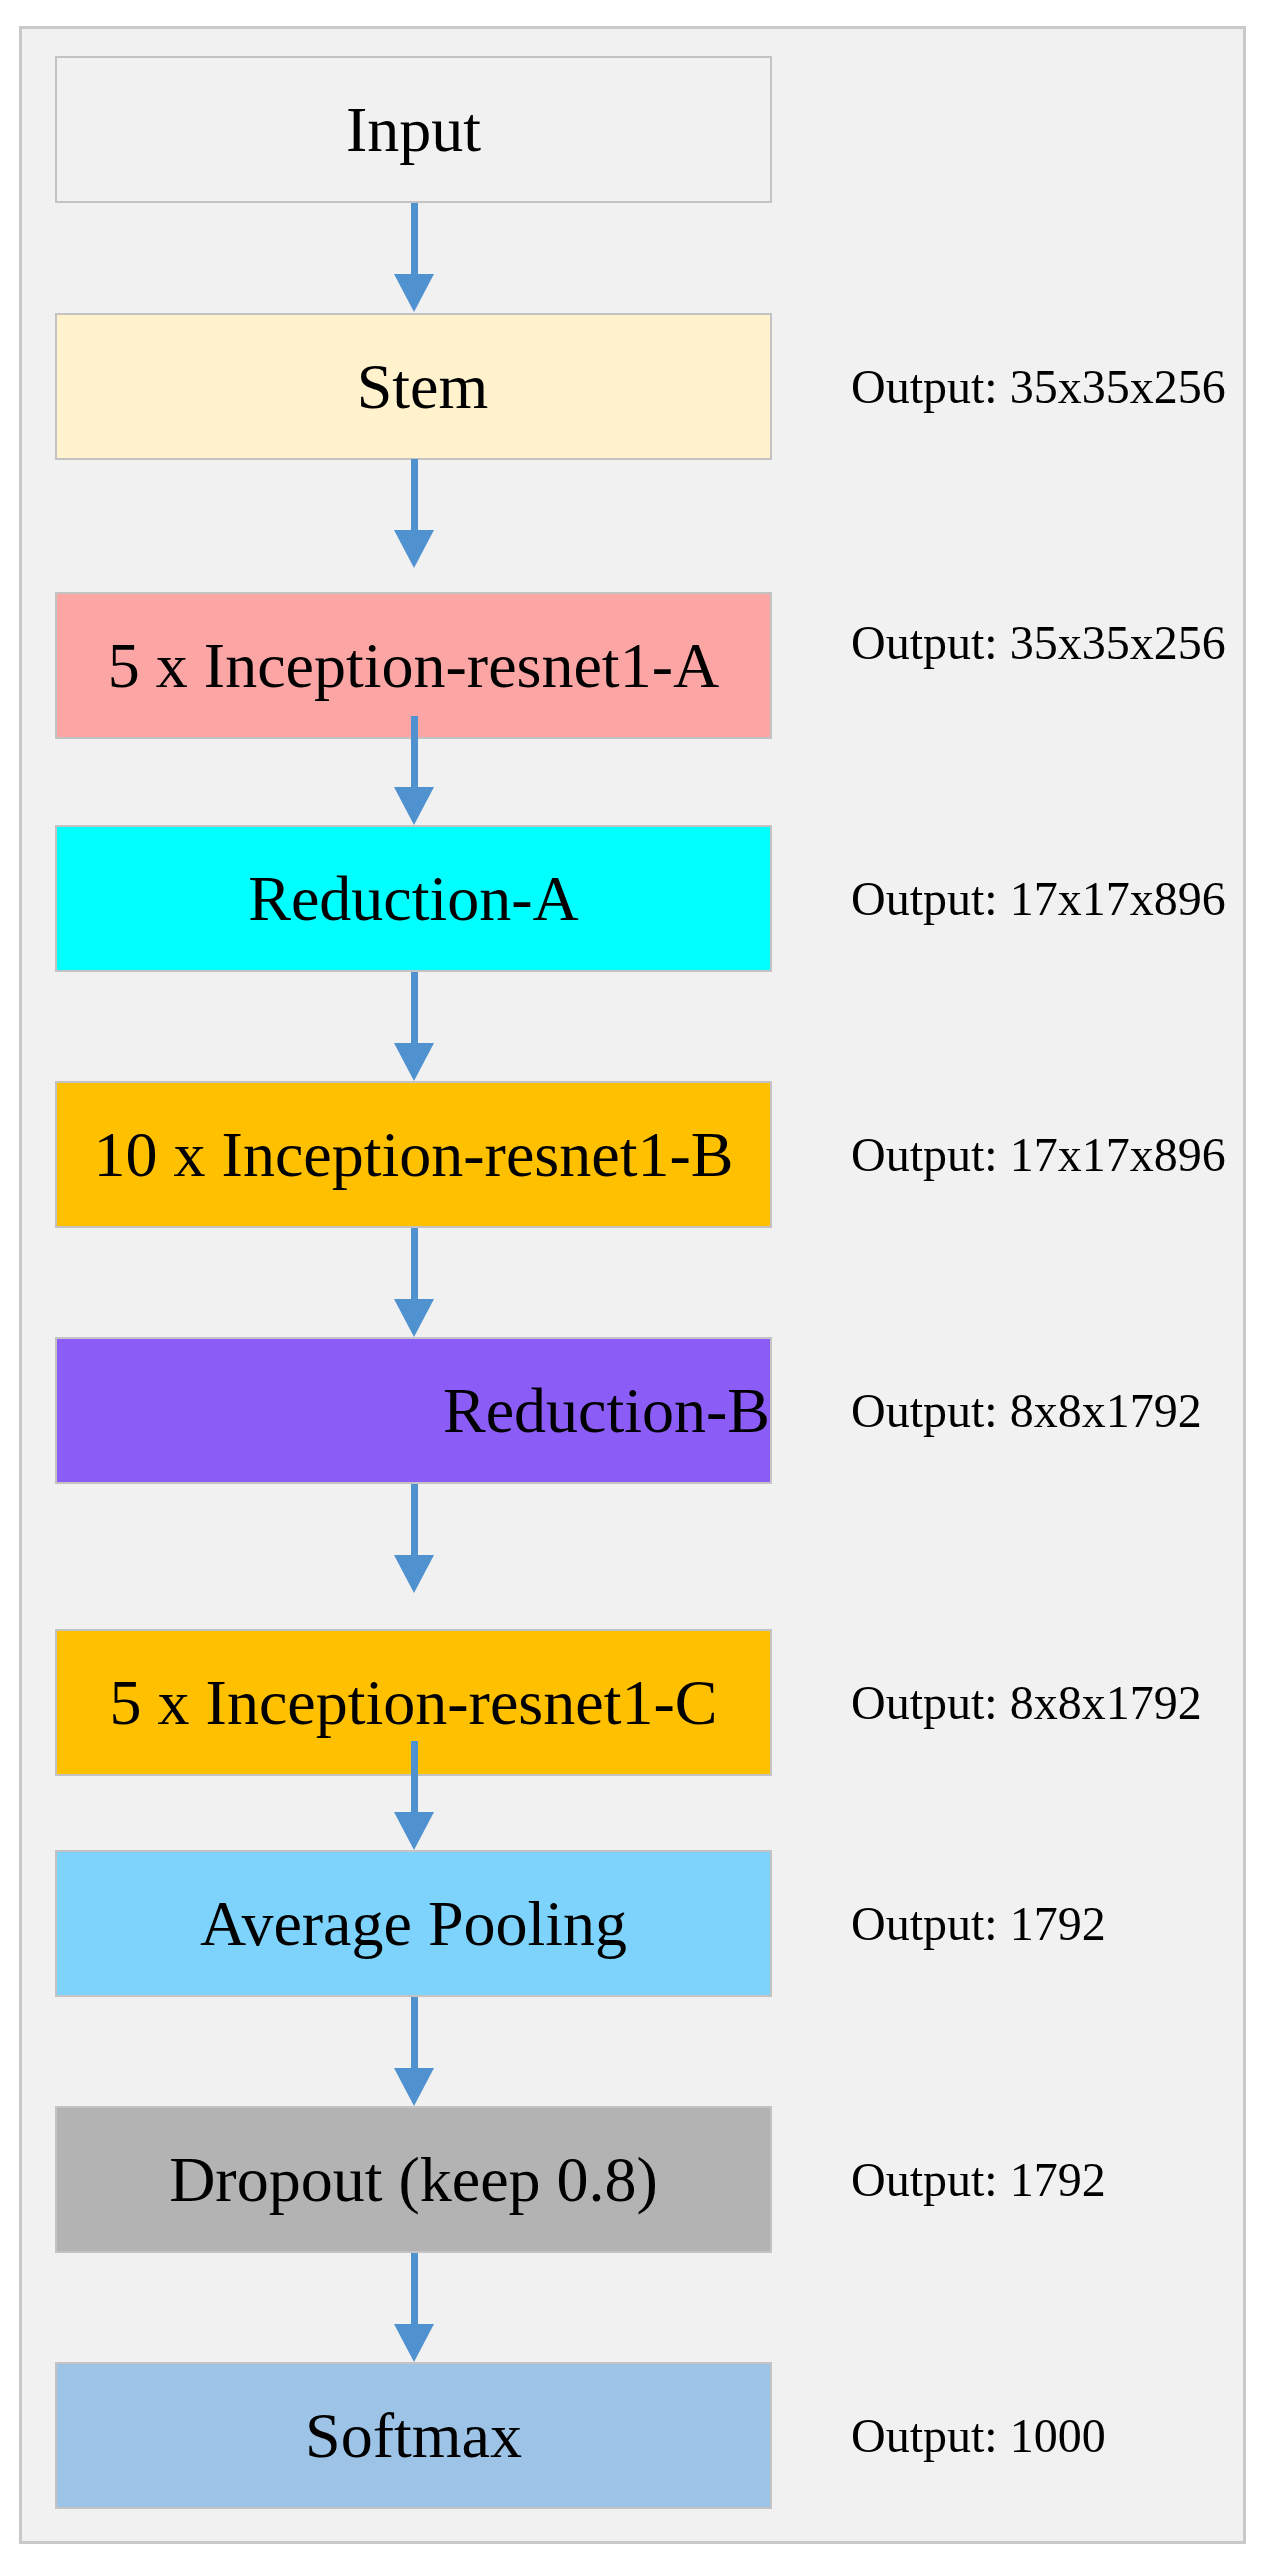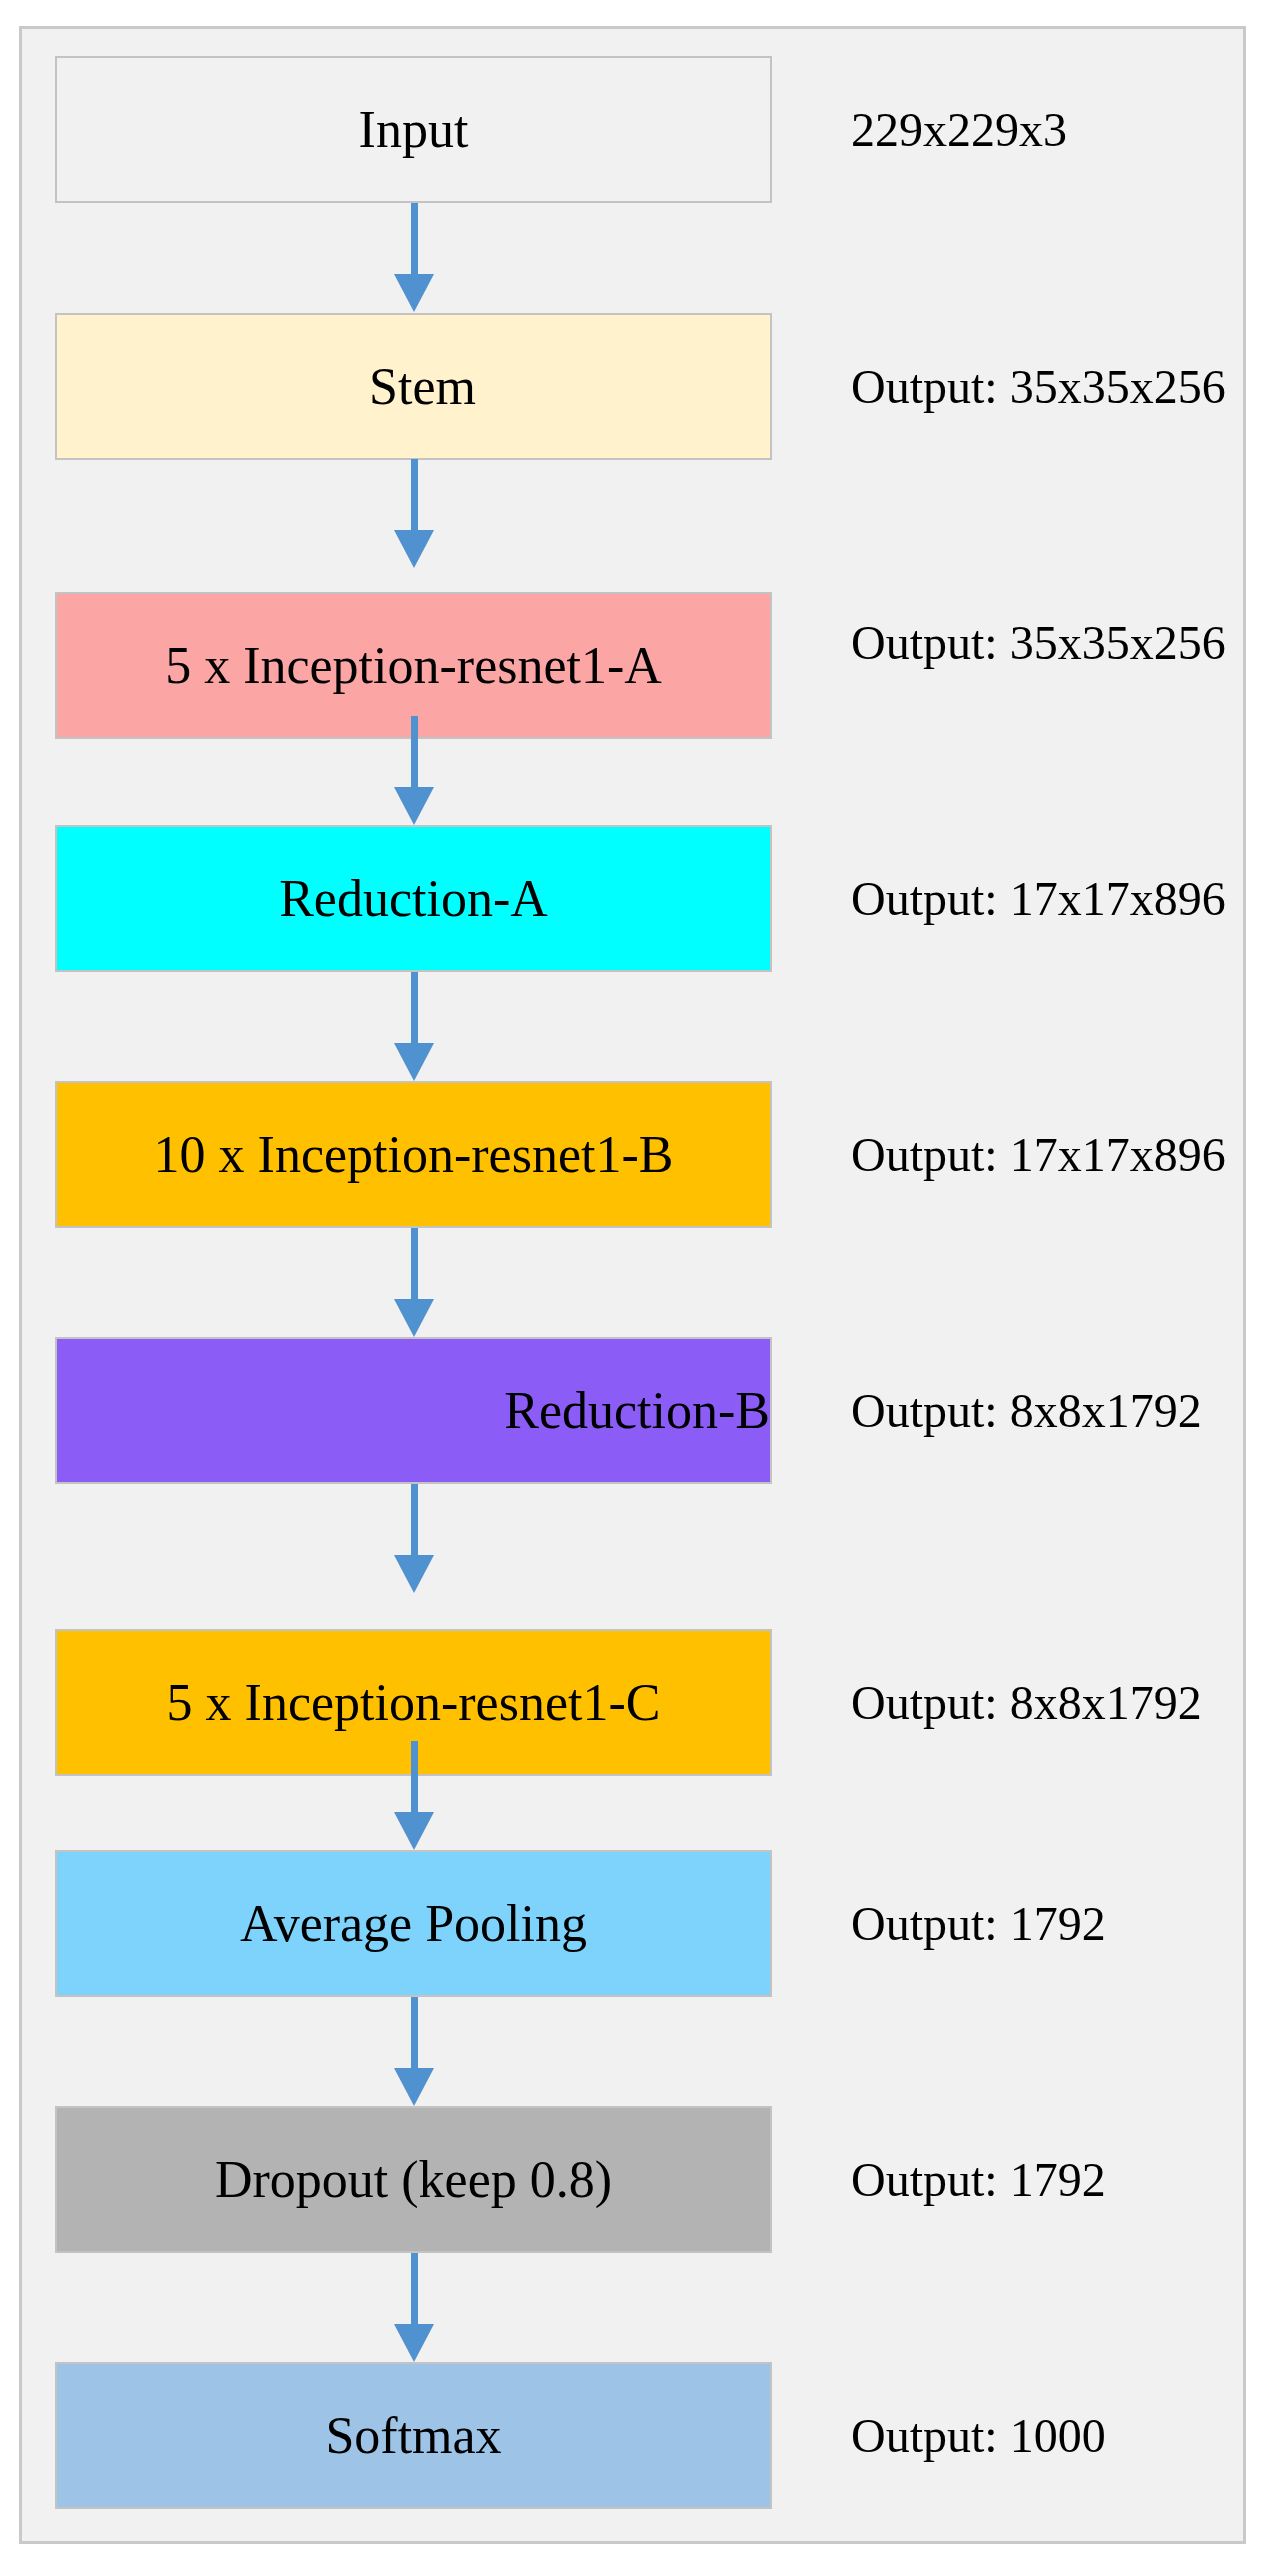--- a/index.html
+++ b/index.html
@@ -37,21 +37,21 @@
     top: 0;
     width: 717px;
     height: 147px;
     box-sizing: border-box;
     border: 2.6px solid #C3C3C3;
     display: flex;
     align-items: center;
     justify-content: center;
   }
   .node-label {
-    font-size: 52px;
+    font-size: 64px;
     color: #000000;
     white-space: nowrap;
     line-height: 1;
   }
   .annotation {
     position: absolute;
     left: 796px;
     top: 0;
     height: 147px;
     display: flex;
@@ -99,21 +99,20 @@
 </head>
 <body>
 
 <div class="page">
   <div class="frame">
 
     <div class="node-row r0">
       <div class="node" style="background: rgb(241, 241, 241);">
         <span class="node-label">Input</span>
       </div>
-      <div class="annotation">229x229x3</div>
     </div>
     <div class="arrow a0">
         <div class="arrow-stem" style="background: rgb(80, 146, 208);"></div>
         <div class="arrow-head" style="border-top-color: rgb(80, 146, 208);"></div>
       </div>
 
     <div class="node-row r1">
       <div class="node" style="background: rgb(255, 242, 204); padding-left: 18px;">
         <span class="node-label">Stem</span>
       </div>

